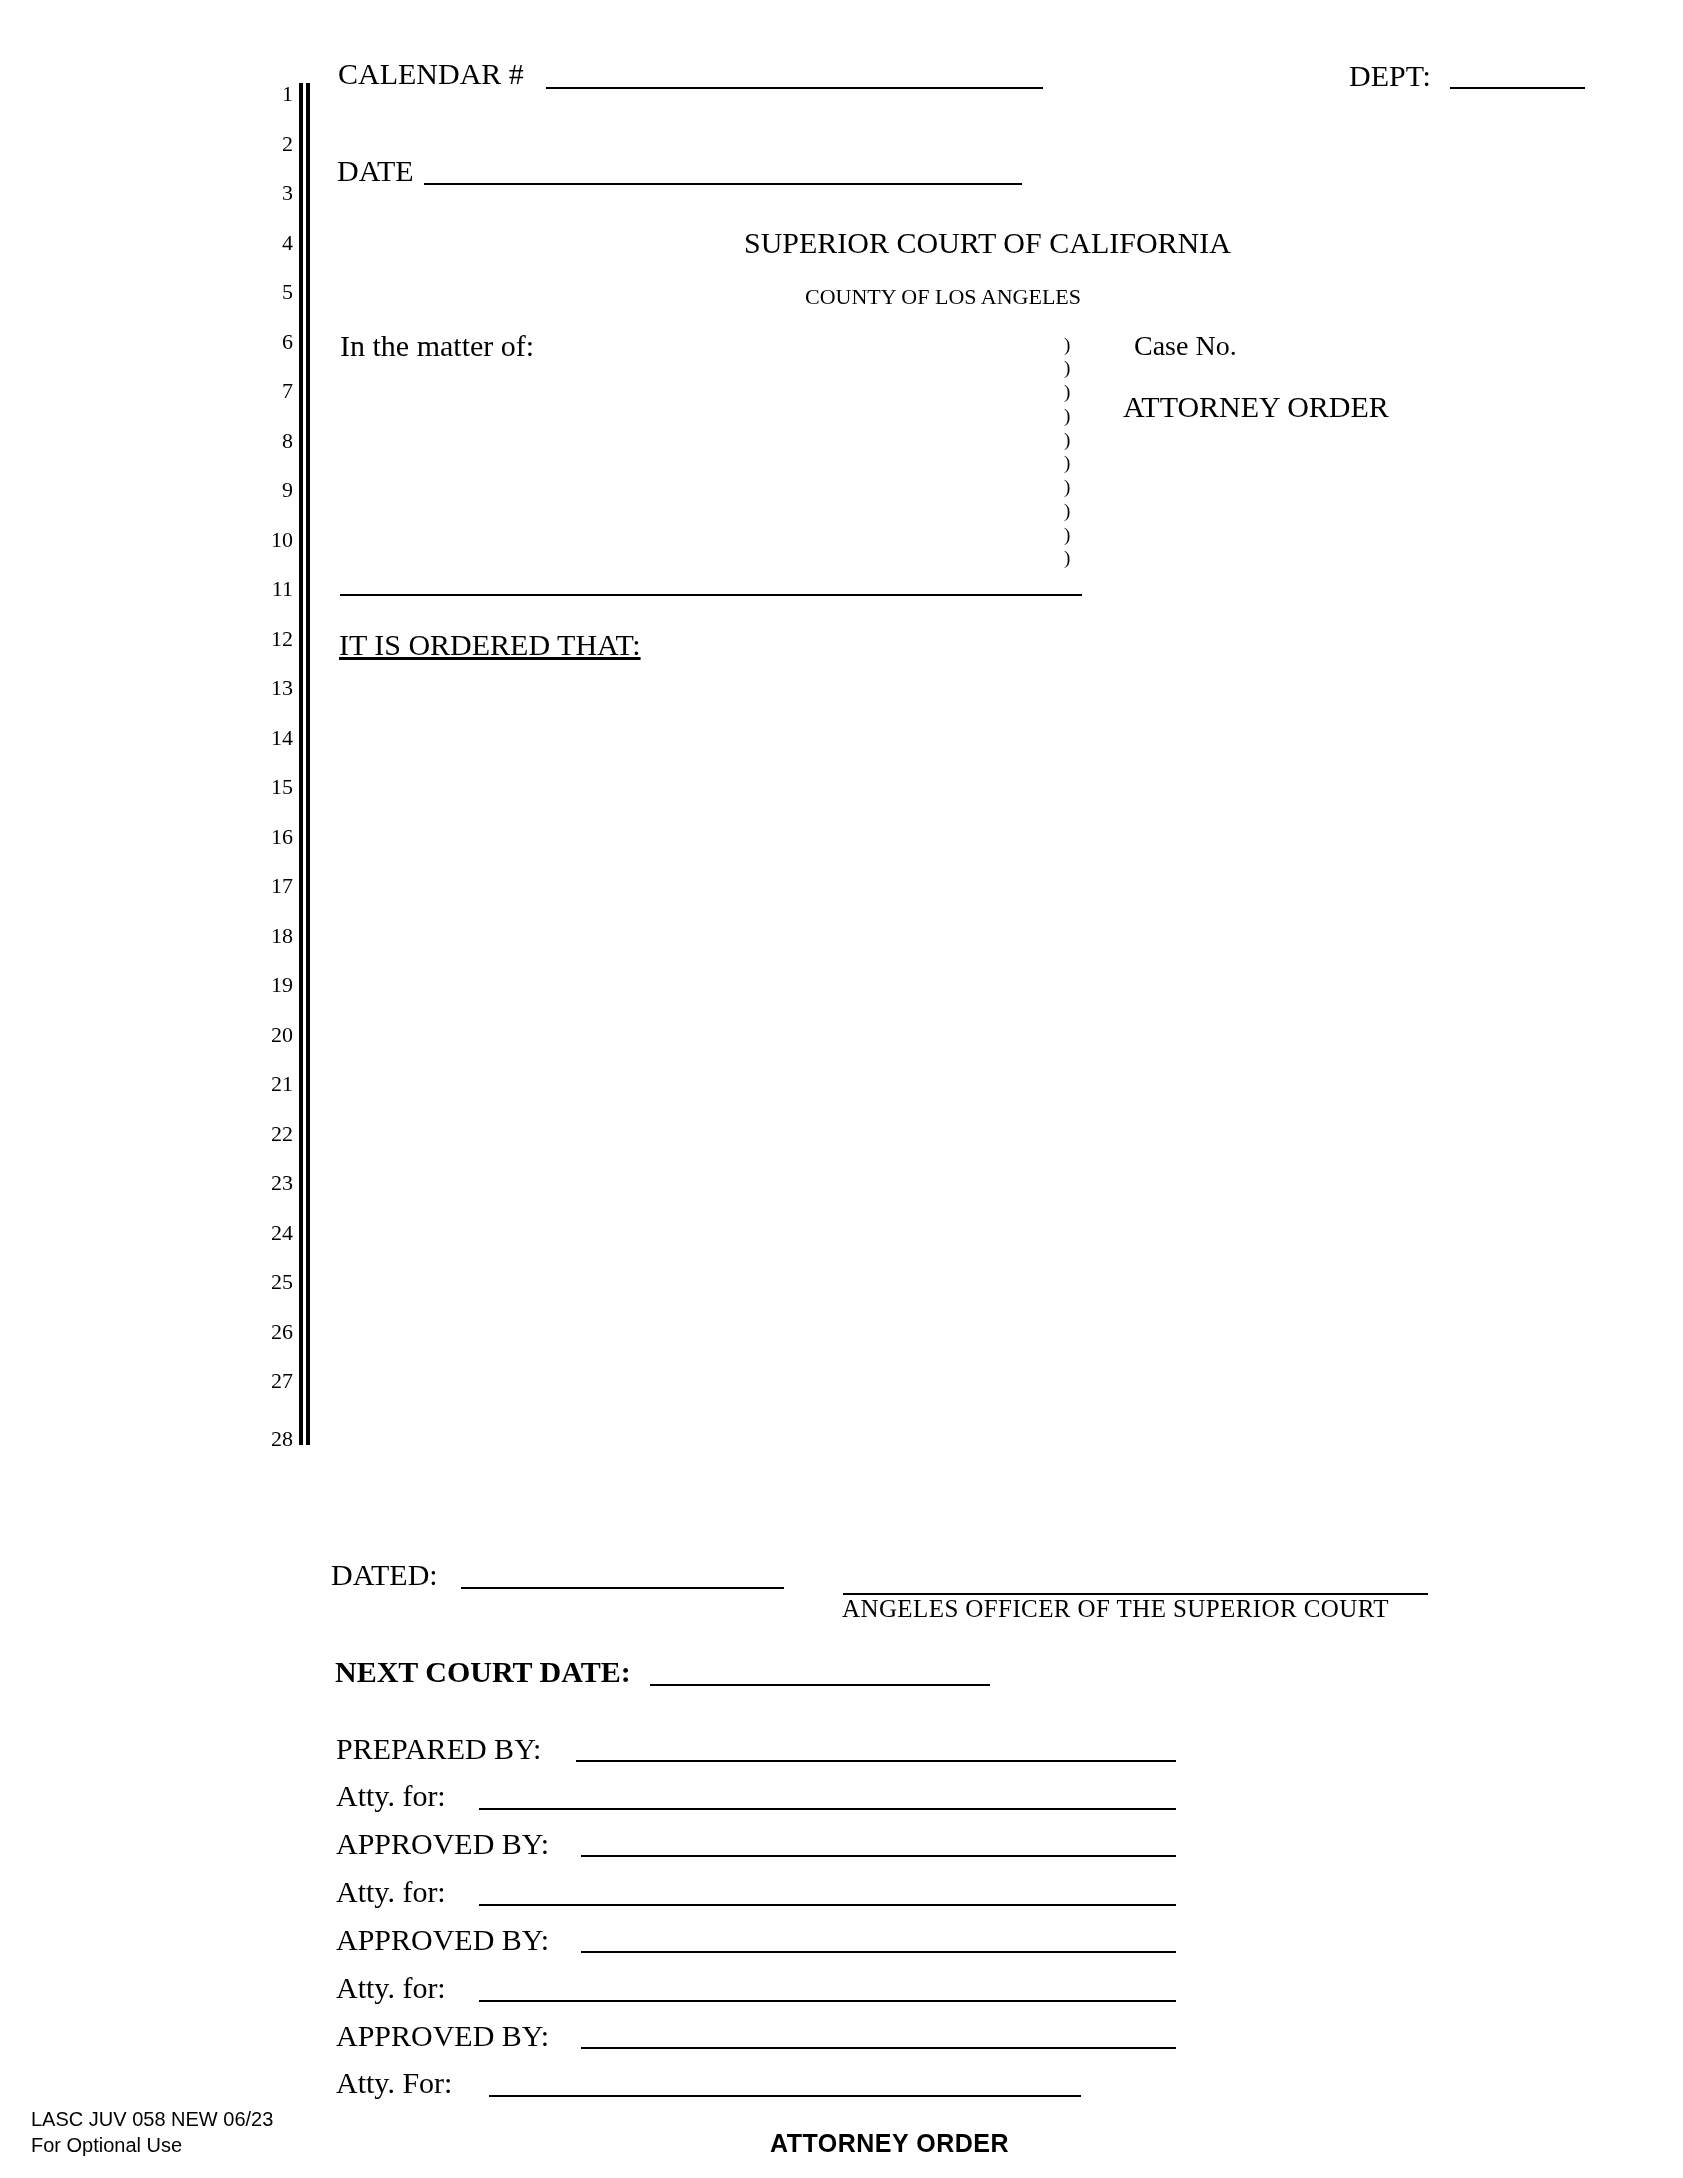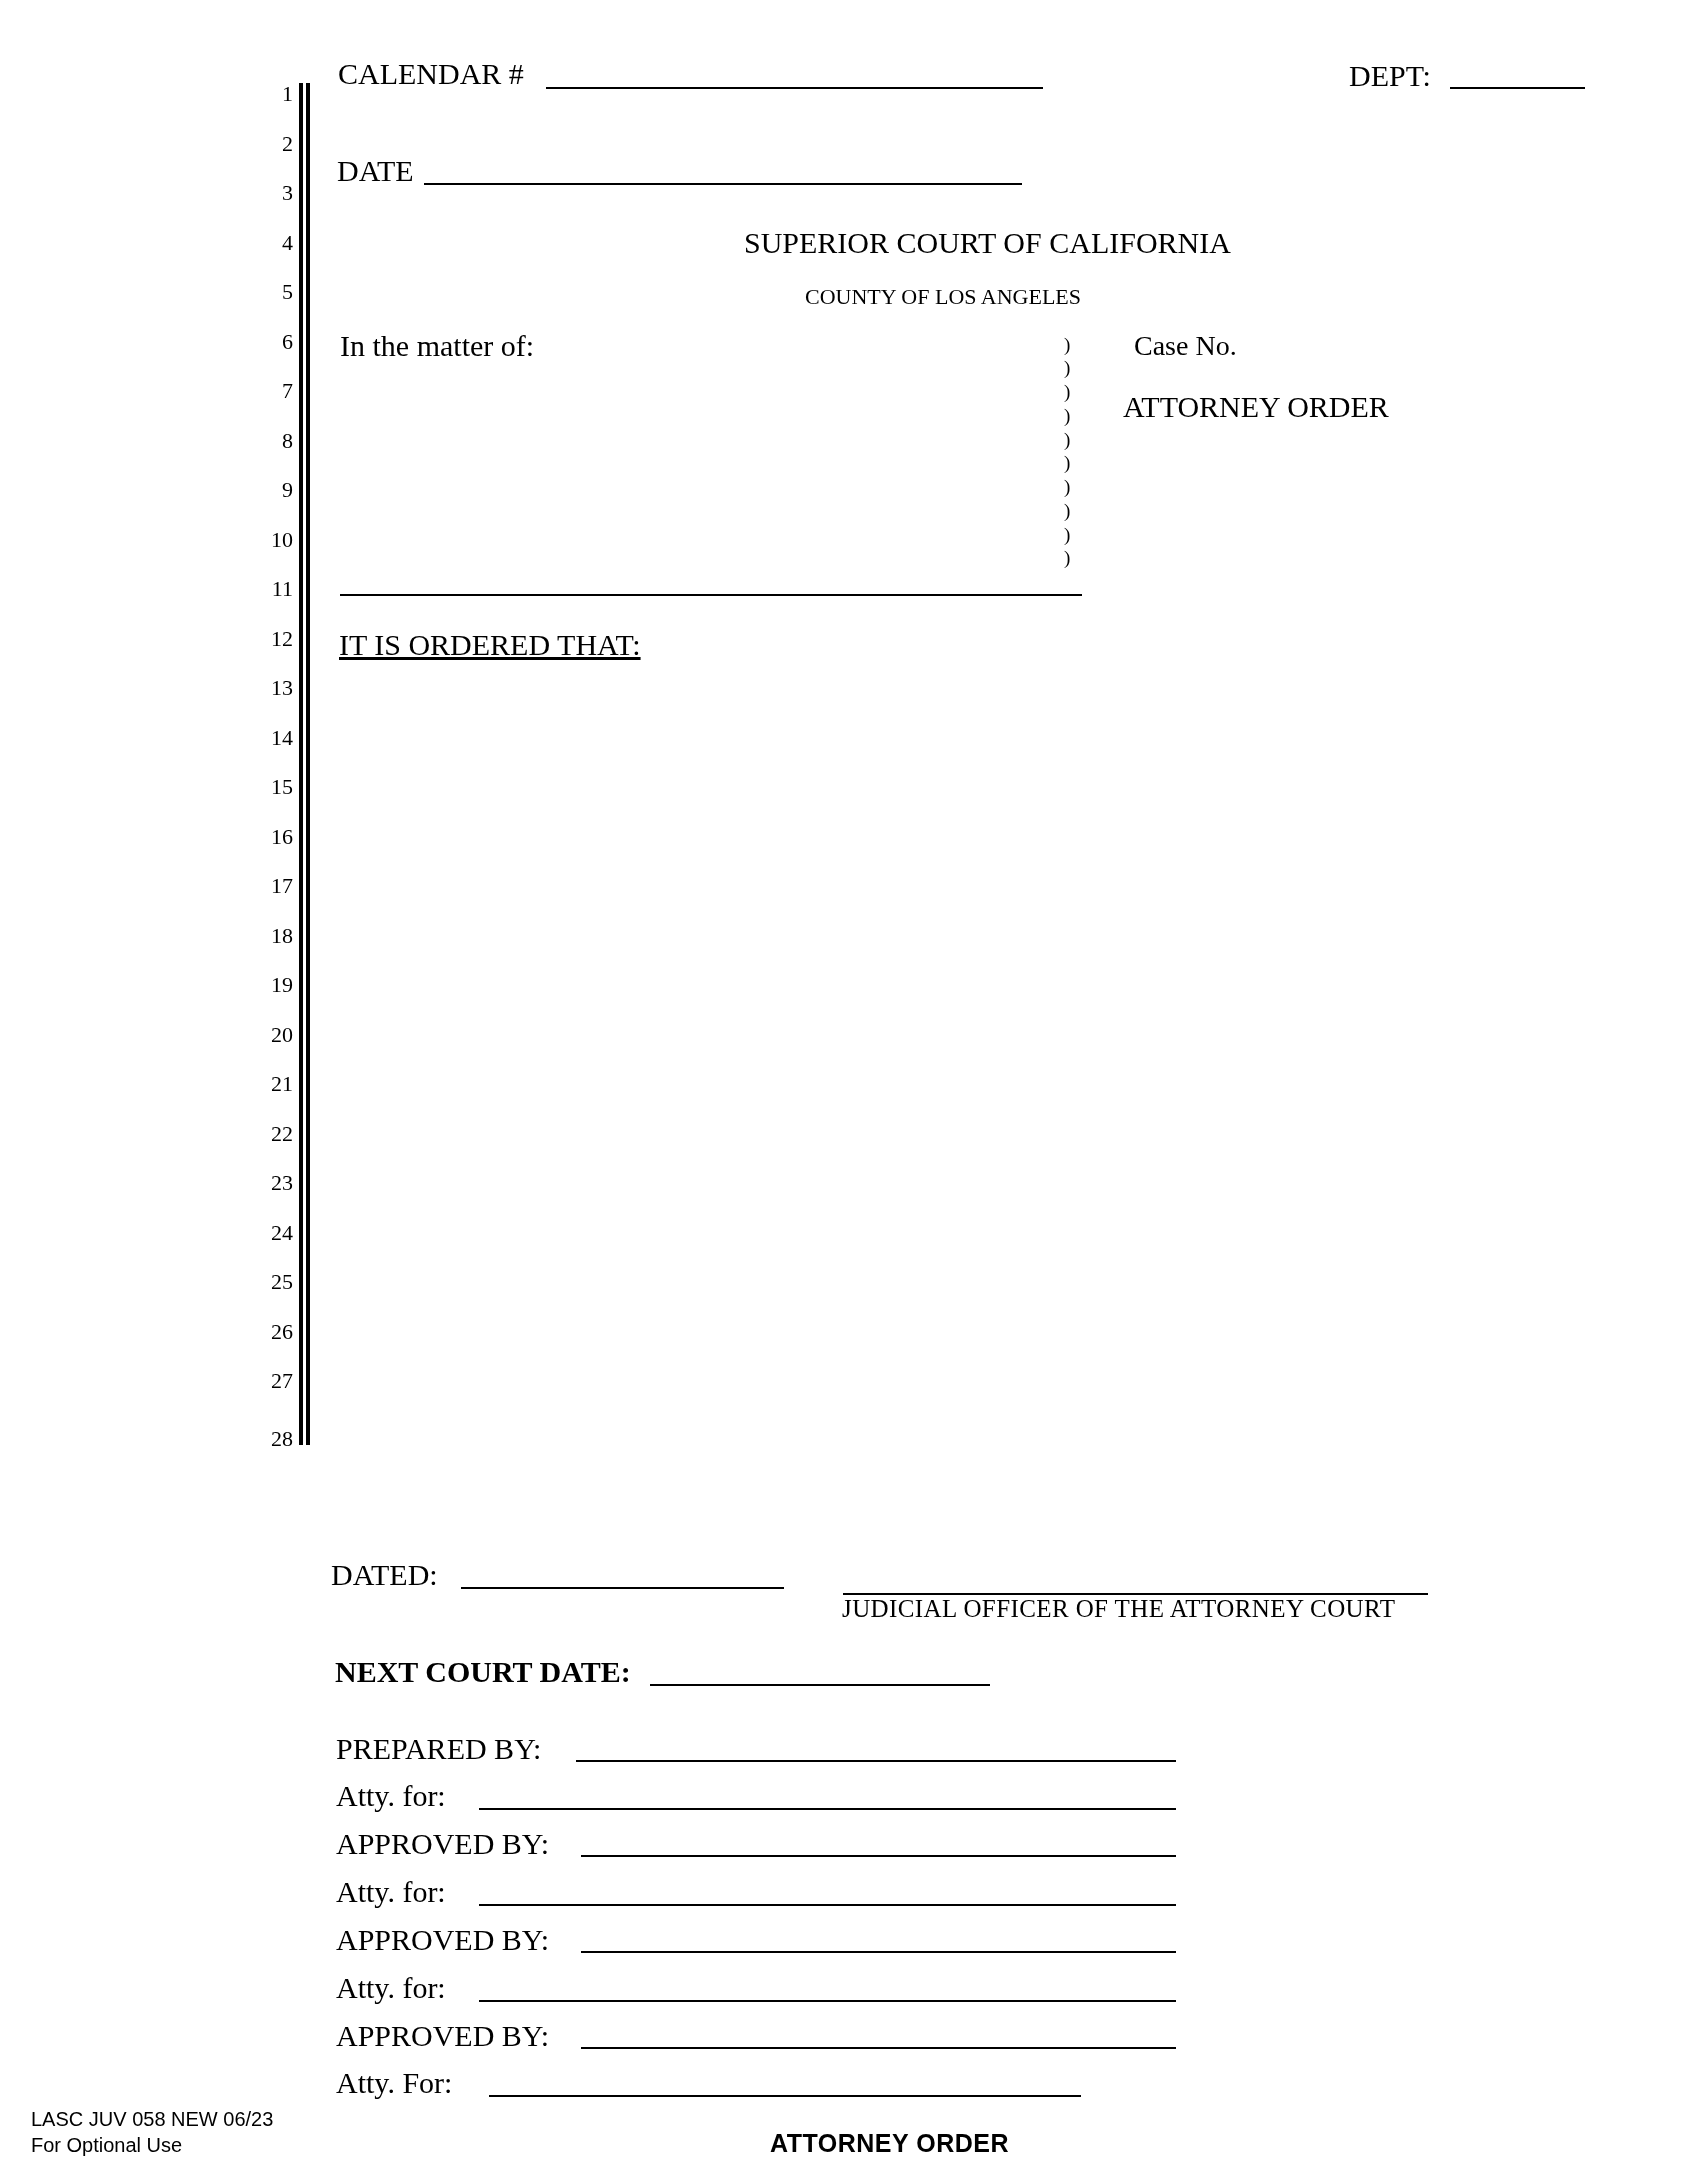--- a/index.html
+++ b/index.html
@@ -90,21 +90,21 @@
 <span class="abs serif" style="left:1123px; top:392px; font-size:30px;">ATTORNEY ORDER</span>
 
 <span class="abs serif" style="left:339px; top:630px;text-decoration:underline;">IT IS ORDERED THAT:</span>
 <textarea class="field" style="left: 342px; top: 673px; width: 1238px; height: 762px; resize: none; line-height: 50px;" value=""></textarea>
 
 <span class="abs serif" style="left:331px; top:1560px;">DATED:</span>
 <div class="uline" style="left:461px; top:1587px; width:323px;"></div>
 <input class="field" style="left: 465px; top: 1557px; width: 315px; height: 28px;" value="">
 
 <div class="uline" style="left:843px; top:1593px; width:585px;"></div>
-<span class="abs serif" style="left:842px; top:1596px; font-size:25px; letter-spacing:0.4px;">JUDICIAL OFFICER OF THE ATTORNEY COURT</span>
+<span class="abs serif" style="left:842px; top:1596px; font-size:25px; letter-spacing:0.4px;">ANGELES OFFICER OF THE SUPERIOR COURT</span>
 
 <span class="abs serif" style="left:335px; top:1657px;font-weight:bold;">NEXT COURT DATE:</span>
 <div class="uline" style="left:650px; top:1684px; width:340px;"></div>
 <input class="field" style="left: 653px; top: 1654px; width: 333px; height: 28px;" value="">
 
 <div>
   <div>
     <span class="abs serif" style="left:336px; top:1734px;">PREPARED  BY:</span>
     <div class="uline" style="left:576px; top:1760px; width:600px;"></div>
     <input class="field" style="left: 580px; top: 1731px; width: 592px; height: 28px;" value="">

